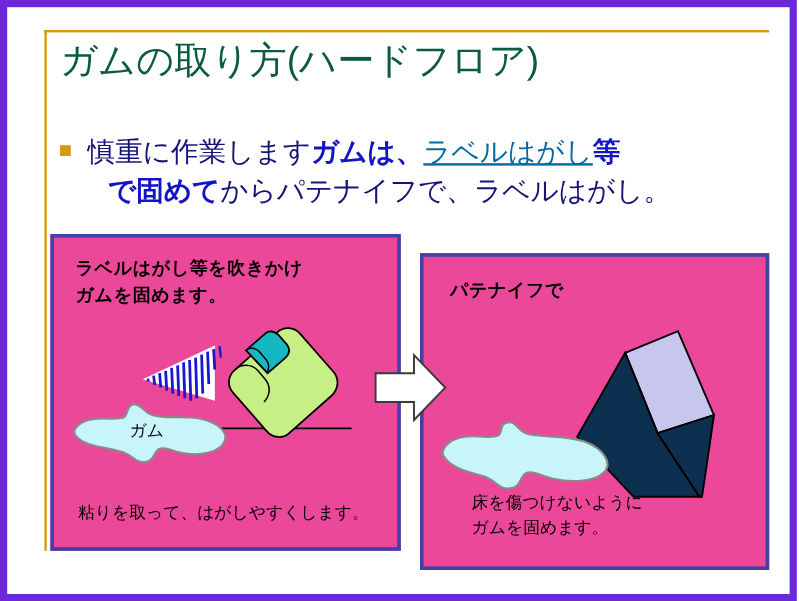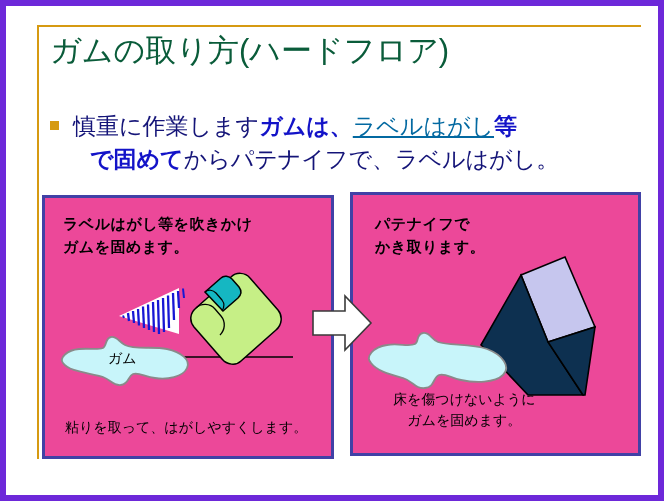--- a/index.html
+++ b/index.html
@@ -79,41 +79,40 @@
   .line2 { margin-left: 40px; }
 
   
   .panel {
     position: absolute;
     border: 3px solid #4141a6;
     background: #ec4899;
     box-sizing: border-box;
   }
   #panel-left  { left: 36px;  top: 189px; width: 292px; height: 264px; }
-  #panel-right { left: 344px; top: 186px; width: 291px; height: 264px; }
+  #panel-right { left: 344px; top: 205px; width: 291px; height: 264px; }
 
   .panel-heading {
     position: absolute;
     font-size: 15px;
     line-height: 23px;
     font-weight: bold;
     color: #000000;
     white-space: nowrap;
     letter-spacing: 0.5px;
   }
   #panel-left  .panel-heading { left: 18px; top: 14px; }
   #panel-right .panel-heading { left: 22px; top: 17px; }
 
   .panel-caption {
     position: absolute;
     font-size: 14px;
     line-height: 21px;
     color: #000000;
     white-space: nowrap;
-    text-align: center;
   }
   #cap-left  { left: 20px;  bottom: 18px; width: 252px; text-align: left; }
   #cap-right { left: 40px;  bottom: 22px; }
 
   
   .illus { position: absolute; }
   #illus-left  { left: 0; top: 52px; width: 286px; height: 160px; }
   #illus-right { left: 0; top: 40px; width: 285px; height: 180px; }
 
   
@@ -189,21 +188,20 @@
         <text x="63" y="113" font-family="'Liberation Sans', sans-serif" font-size="14" fill="#000000">ガム</text>
       </g>
     </svg>
 
     <div class="panel-caption" id="cap-left">粘りを取って、はがしやすくします。</div>
   </div>
 
   <div class="panel" id="panel-right">
     <div class="panel-heading">
       <div>パテナイフで</div>
-      <div>かき取ります。</div>
     </div>
 
     <svg class="illus" id="illus-right" viewBox="0 0 285 180">
 
       <polygon points="168,40 212,22 242,92 195,107" fill="#c6c6ee" stroke="#000000" stroke-width="1.6"></polygon>
 
       <polygon points="168,40 195,107 230,160 175,160 128,110" fill="#0d3050" stroke="#000000" stroke-width="1.6"></polygon>
       <polygon points="195,107 242,92 232,160 230,160" fill="#0d3050" stroke="#000000" stroke-width="1.6"></polygon>
 
       <path d="M18 128 C12 122 20 112 34 110 C46 108 56 112 62 109 C66 107 63 99 70 98

